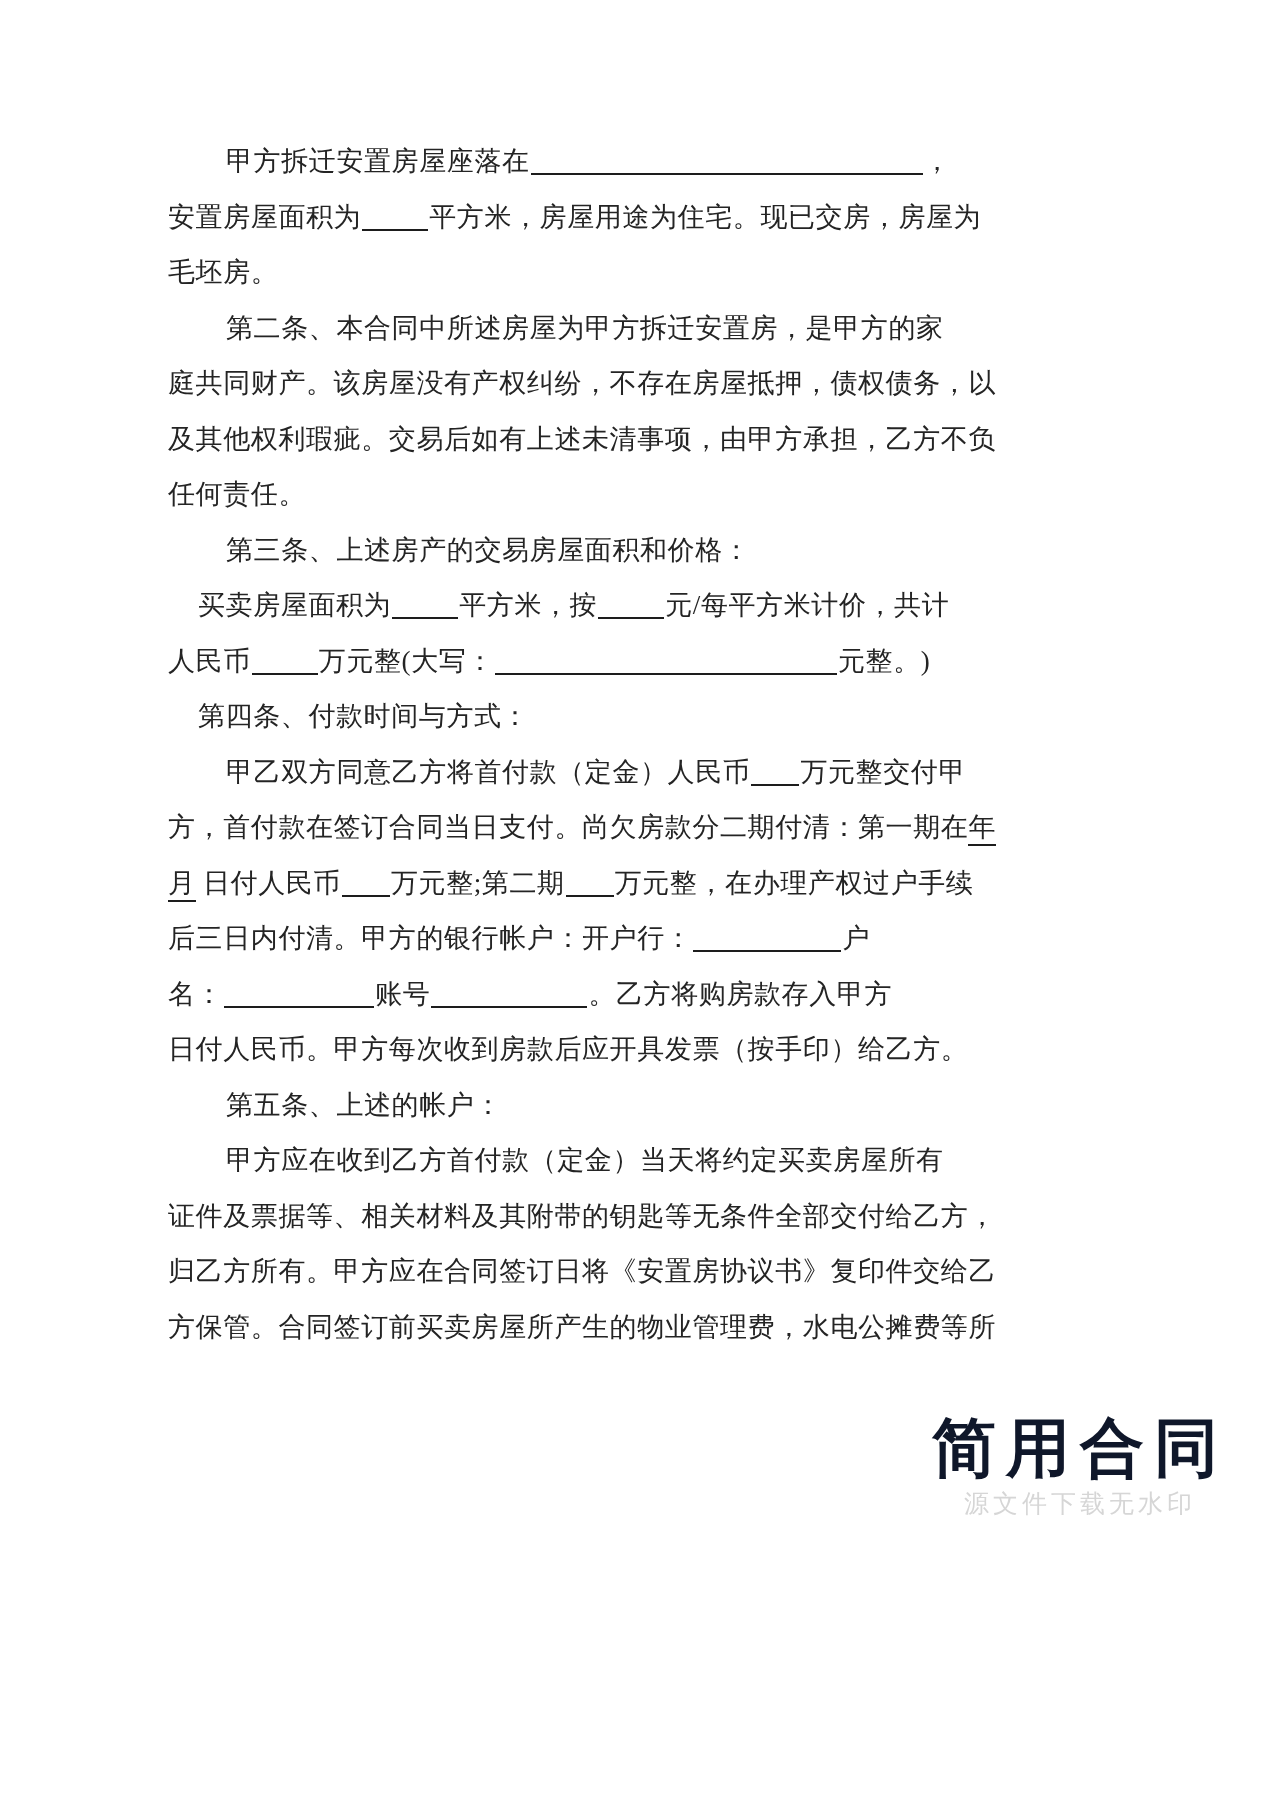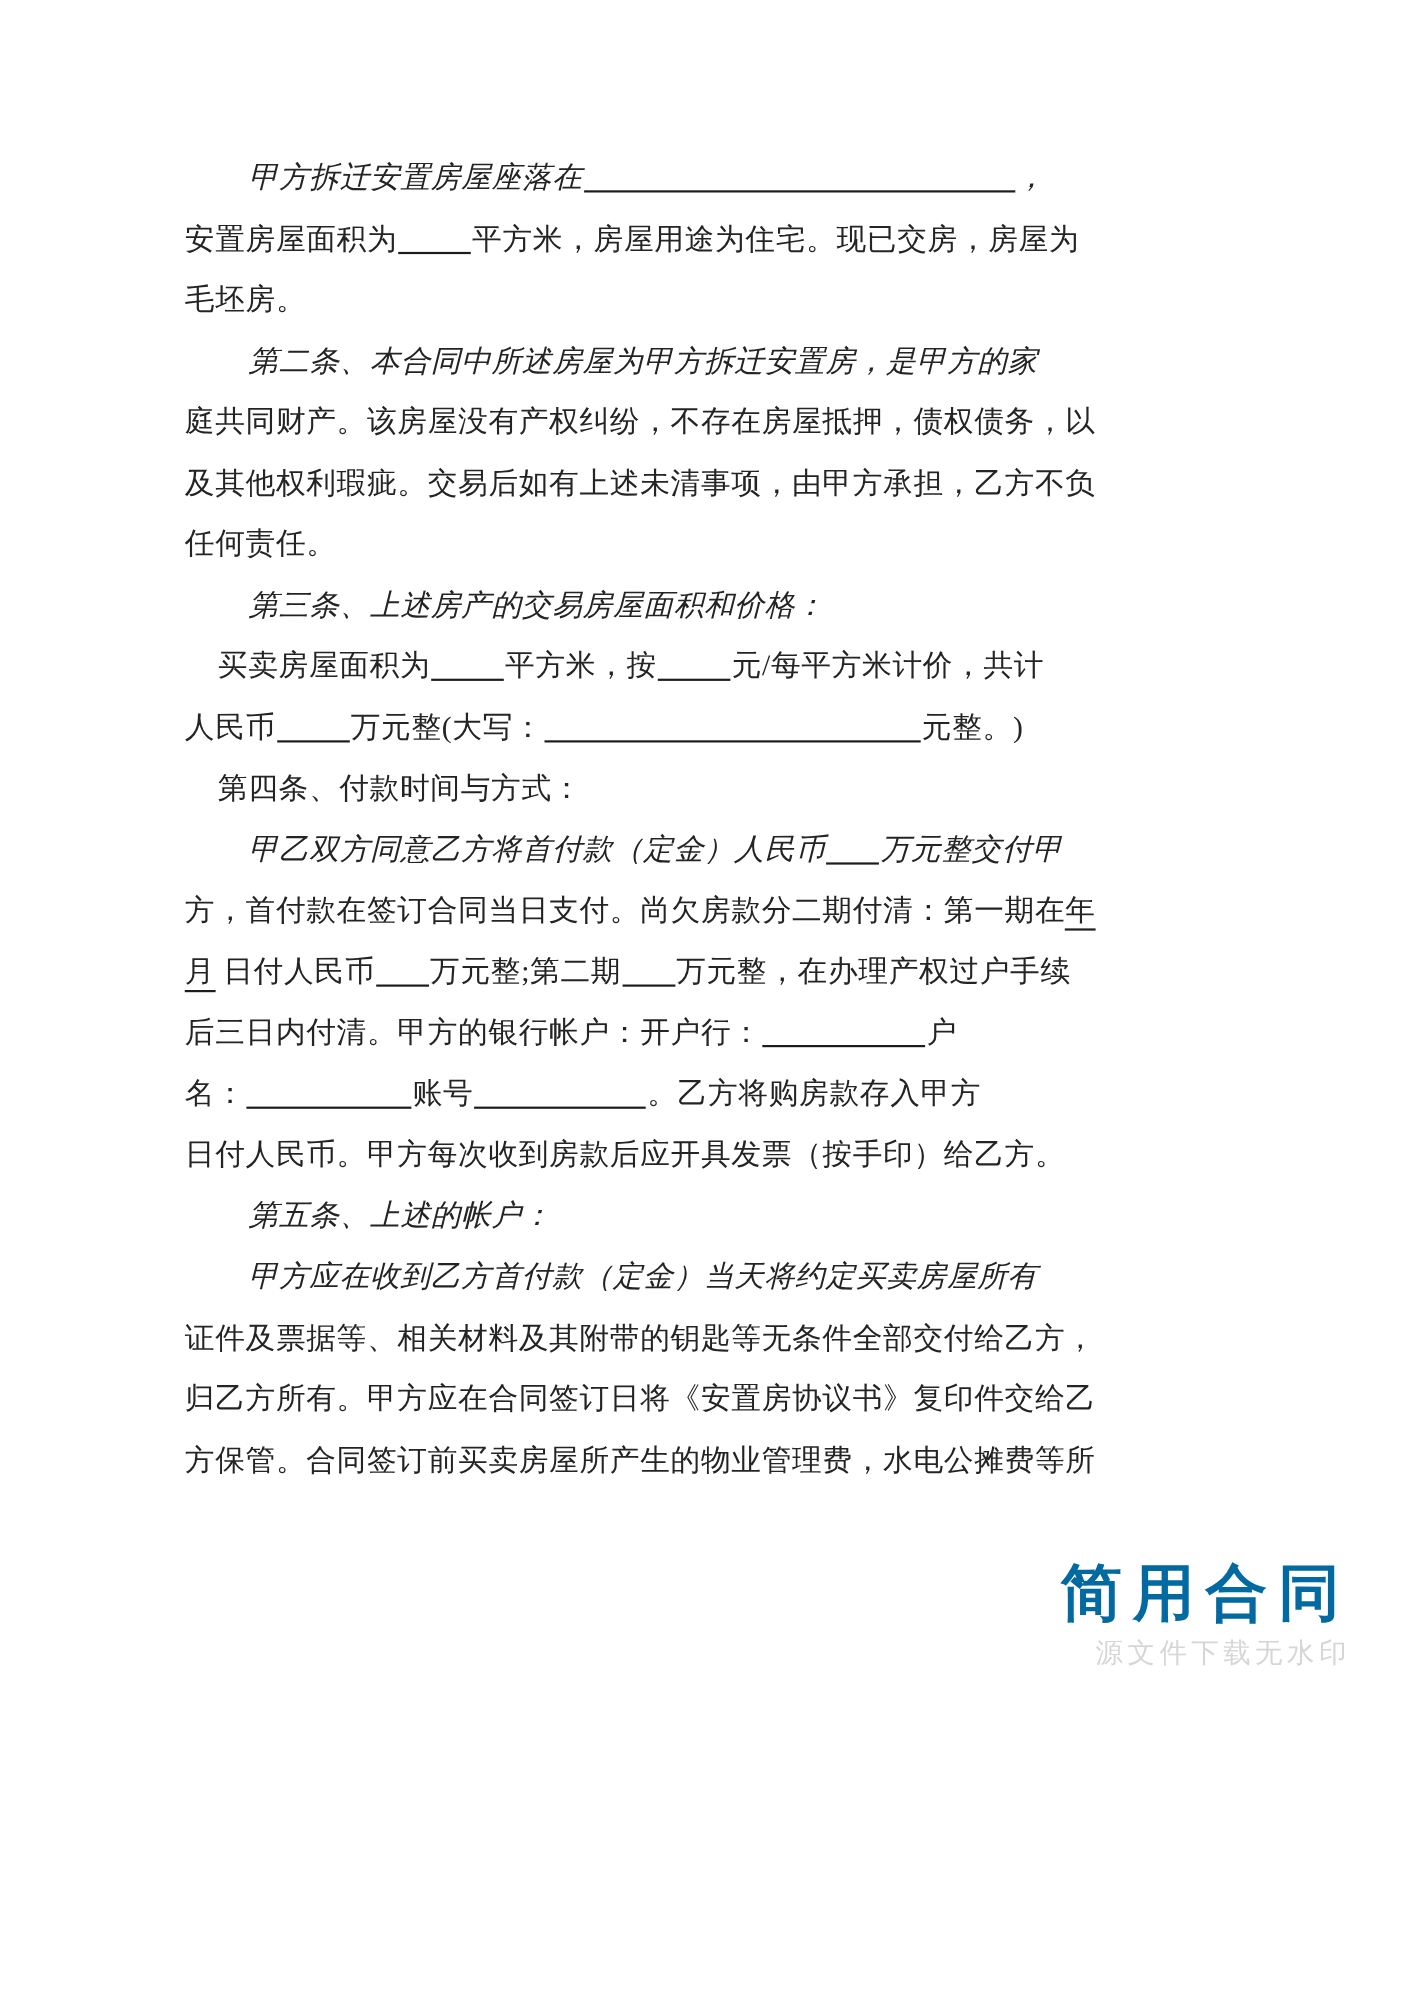--- a/index.html
+++ b/index.html
@@ -32,21 +32,21 @@
 
   .line {
     font-size: 27px;
     line-height: 55.5px;
     color: #242424;
     white-space: nowrap;
     letter-spacing: 0.6px;
     font-family: "Liberation Serif", "DejaVu Serif", serif;
   }
 
-  .ind2 { padding-left: 58px; font-style: italic; }
+  .ind2 { padding-left: 58px; }
   .ind1 { padding-left: 30px; }
 
   
   .blank {
     display: inline-block;
     border-bottom: 2px solid #1d1d1d;
     vertical-align: -5px;
     height: 26px;
     margin: 0 1px;
   }
@@ -69,37 +69,36 @@
   
   #watermark {
     position: absolute;
     right: 52px;
     bottom: 290px;
     text-align: center;
     pointer-events: none;
     user-select: none;
   }
   #wm-main {
-    font-size: 56px;
+    font-size: 64px;
     letter-spacing: 10px;
-    color: #0369a1;
+    color: #0f172a;
     font-weight: 700;
     font-family: "Liberation Sans", sans-serif;
     line-height: 64px;
     white-space: nowrap;
   }
   #wm-sub {
     font-size: 25px;
     letter-spacing: 4px;
     color: #d6d6d6;
     font-family: "Liberation Sans", sans-serif;
     line-height: 34px;
     margin-top: 6px;
     white-space: nowrap;
-    text-align: right;
   }
 </style>
 </head>
 <body>
 
 <div id="page">
 
   <div id="content">
       <div class="line ind2"><span>甲方拆迁安置房屋座落在</span><span class="blank b-addr"></span><span>，</span></div>
       <div class="line"><span>安置房屋面积为</span><span class="blank b-area"></span><span>平方米，房屋用途为住宅。现已交房，房屋为</span></div>

